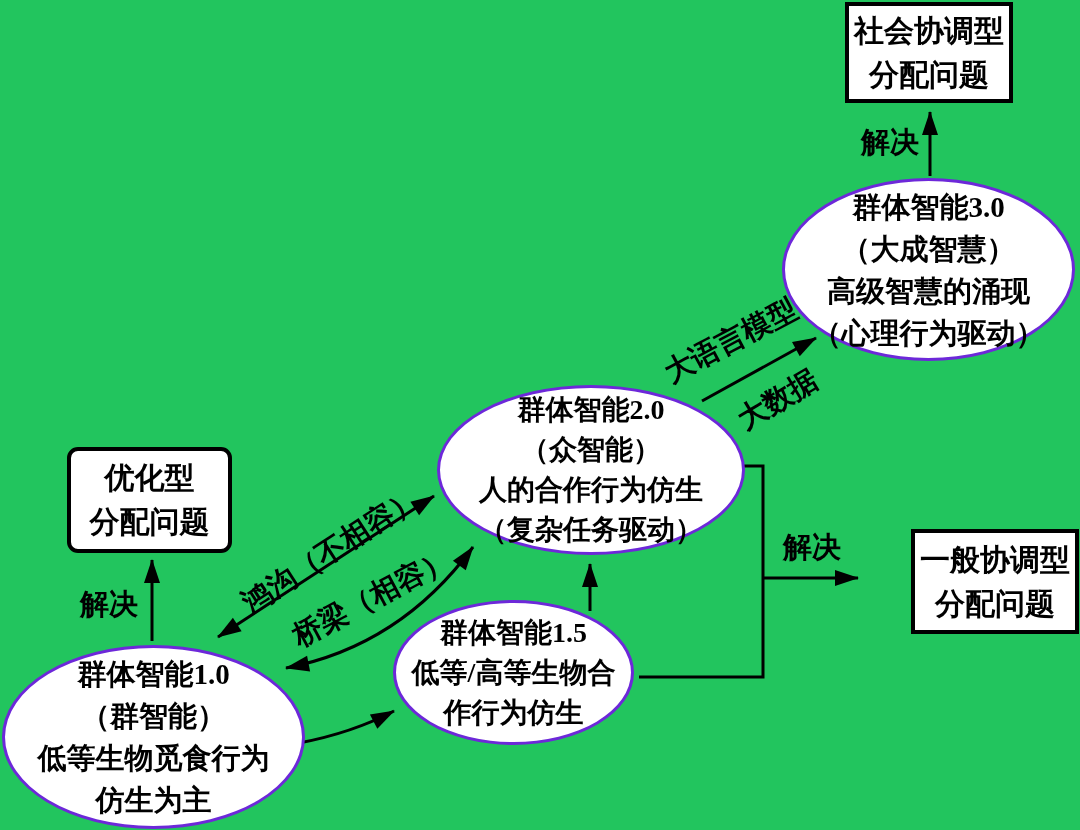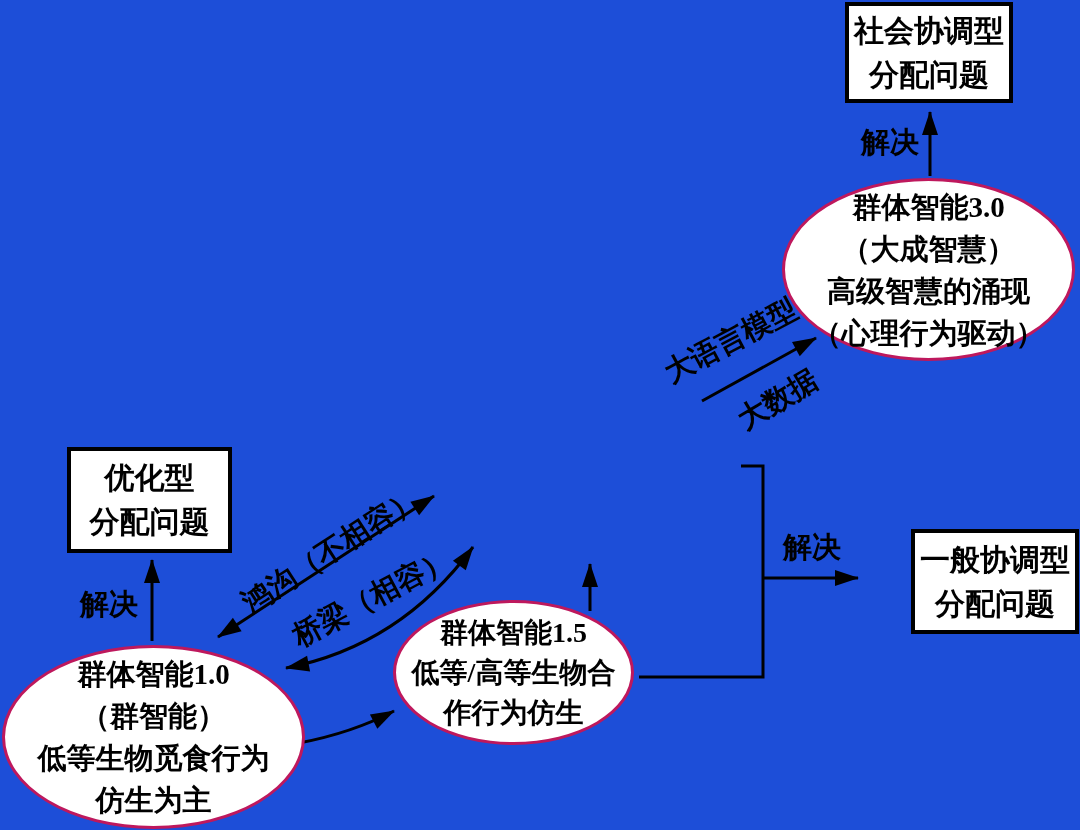--- a/index.html
+++ b/index.html
@@ -1,20 +1,20 @@
 <!DOCTYPE html>
 <html><head>
 <meta charset="utf-8">
 <style>
   html, body { margin: 0; padding: 0; background: #ffffff; }
   .canvas {
     position: relative;
     width: 1080px;
     height: 830px;
-    background: #1d4ed8;
+    background: #22c55e;
     font-family: "Liberation Serif", "DejaVu Serif", serif;
     color: #000000;
     overflow: hidden;
   }
   .edges-layer {
     position: absolute;
     left: 0; top: 0;
     width: 1080px; height: 830px;
   }
   .node {
@@ -27,21 +27,21 @@
     font-weight: bold;
     background: #ffffff;
   }
   .node .node-text { white-space: pre-line; }
   .rect-node {
     border: 4px solid #000000;
     font-size: 30px;
     line-height: 44px;
   }
   .ellipse-node {
-    border: 3px solid #be185d;
+    border: 3px solid #6d28d9;
     border-radius: 50%;
     font-size: 29px;
     line-height: 42px;
     text-align: center;
   }
   .ellipse-node.small {
     font-size: 28px;
     line-height: 40px;
   }
   .ellipse-node.mid {
@@ -86,37 +86,43 @@
     <path d="M 741 466 L 763 466 L 763 677 L 639 677" stroke="#000000" stroke-width="3" fill="none"></path>
 
     <path d="M 763 578 L 858 578" stroke="#000000" stroke-width="3" fill="none" marker-end="url(#ah)"></path>
   </svg>
 
   <div class="node rect-node" style="left:845px; top:2px; width:168px; height:101px;">
     <div class="node-text">社会协调型
 分配问题</div>
   </div>
 
-  <div class="node rect-node" style="left:67px; top:447px; width:165px; height:106px;">
+  <div class="node rect-node" style="left:67px; top:447px; width:165px; height:106px;border-radius:11px;">
     <div class="node-text">优化型
 分配问题</div>
   </div>
 
   <div class="node rect-node" style="left:865px; top:529px; width:168px; height:105px;margin-left:46px;">
     <div class="node-text">一般协调型
 分配问题</div>
   </div>
 
   <div class="node ellipse-node" style="left:782px; top:178px; width:293px; height:183px;">
     <div class="node-text">群体智能3.0
 （大成智慧）
 高级智慧的涌现
 （心理行为驱动）</div>
   </div>
 
+  <div class="node ellipse-node mid" style="left:437px; top:385px; width:308px; height:170px;">
+    <div class="node-text">群体智能2.0
+（众智能）
+人的合作行为仿生
+（复杂任务驱动）</div>
+  </div>
 
   <div class="node ellipse-node small" style="left:393px; top:600px; width:241px; height:145px;">
     <div class="node-text">群体智能1.5
 低等/高等生物合
 作行为仿生</div>
   </div>
 
   <div class="node ellipse-node" style="left:2px; top:645px; width:303px; height:184px;">
     <div class="node-text">群体智能1.0
 （群智能）

